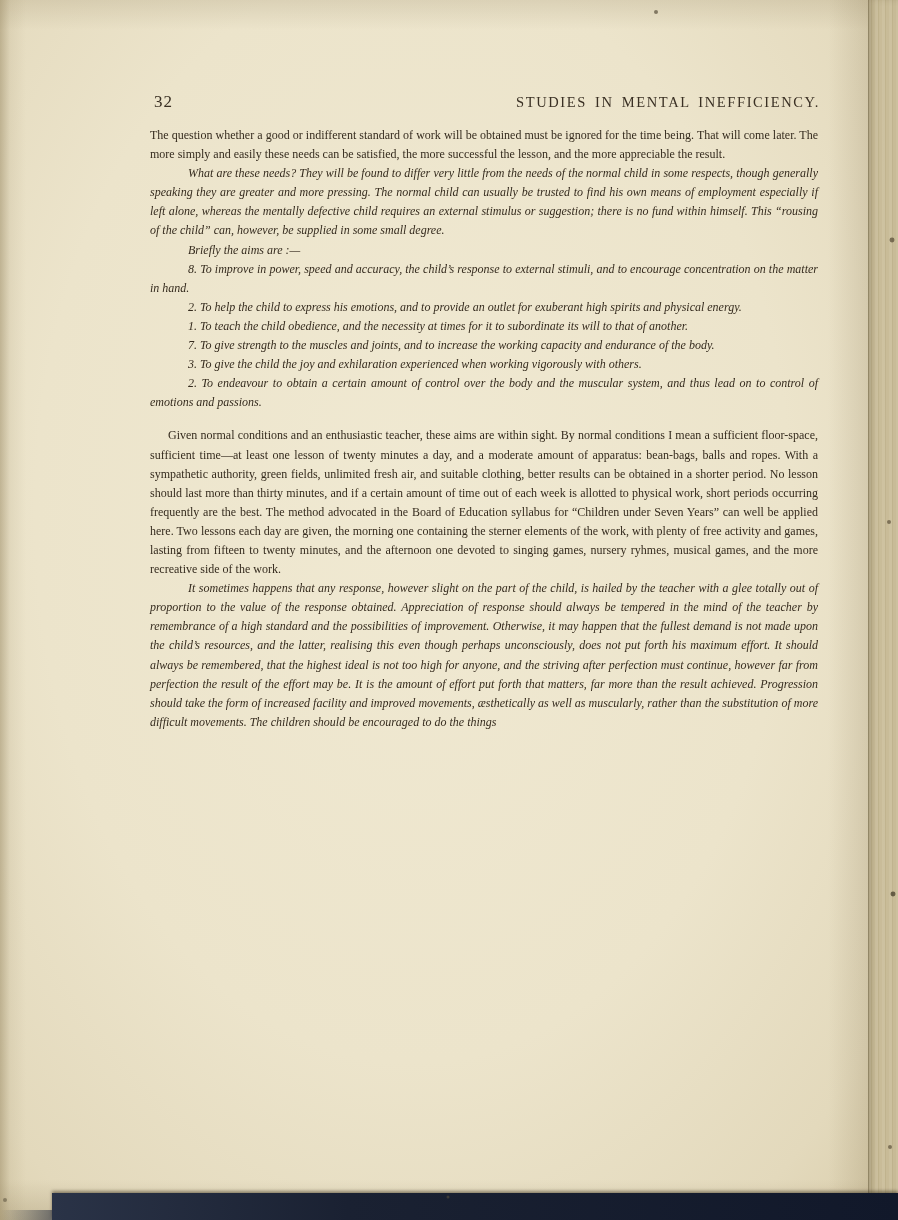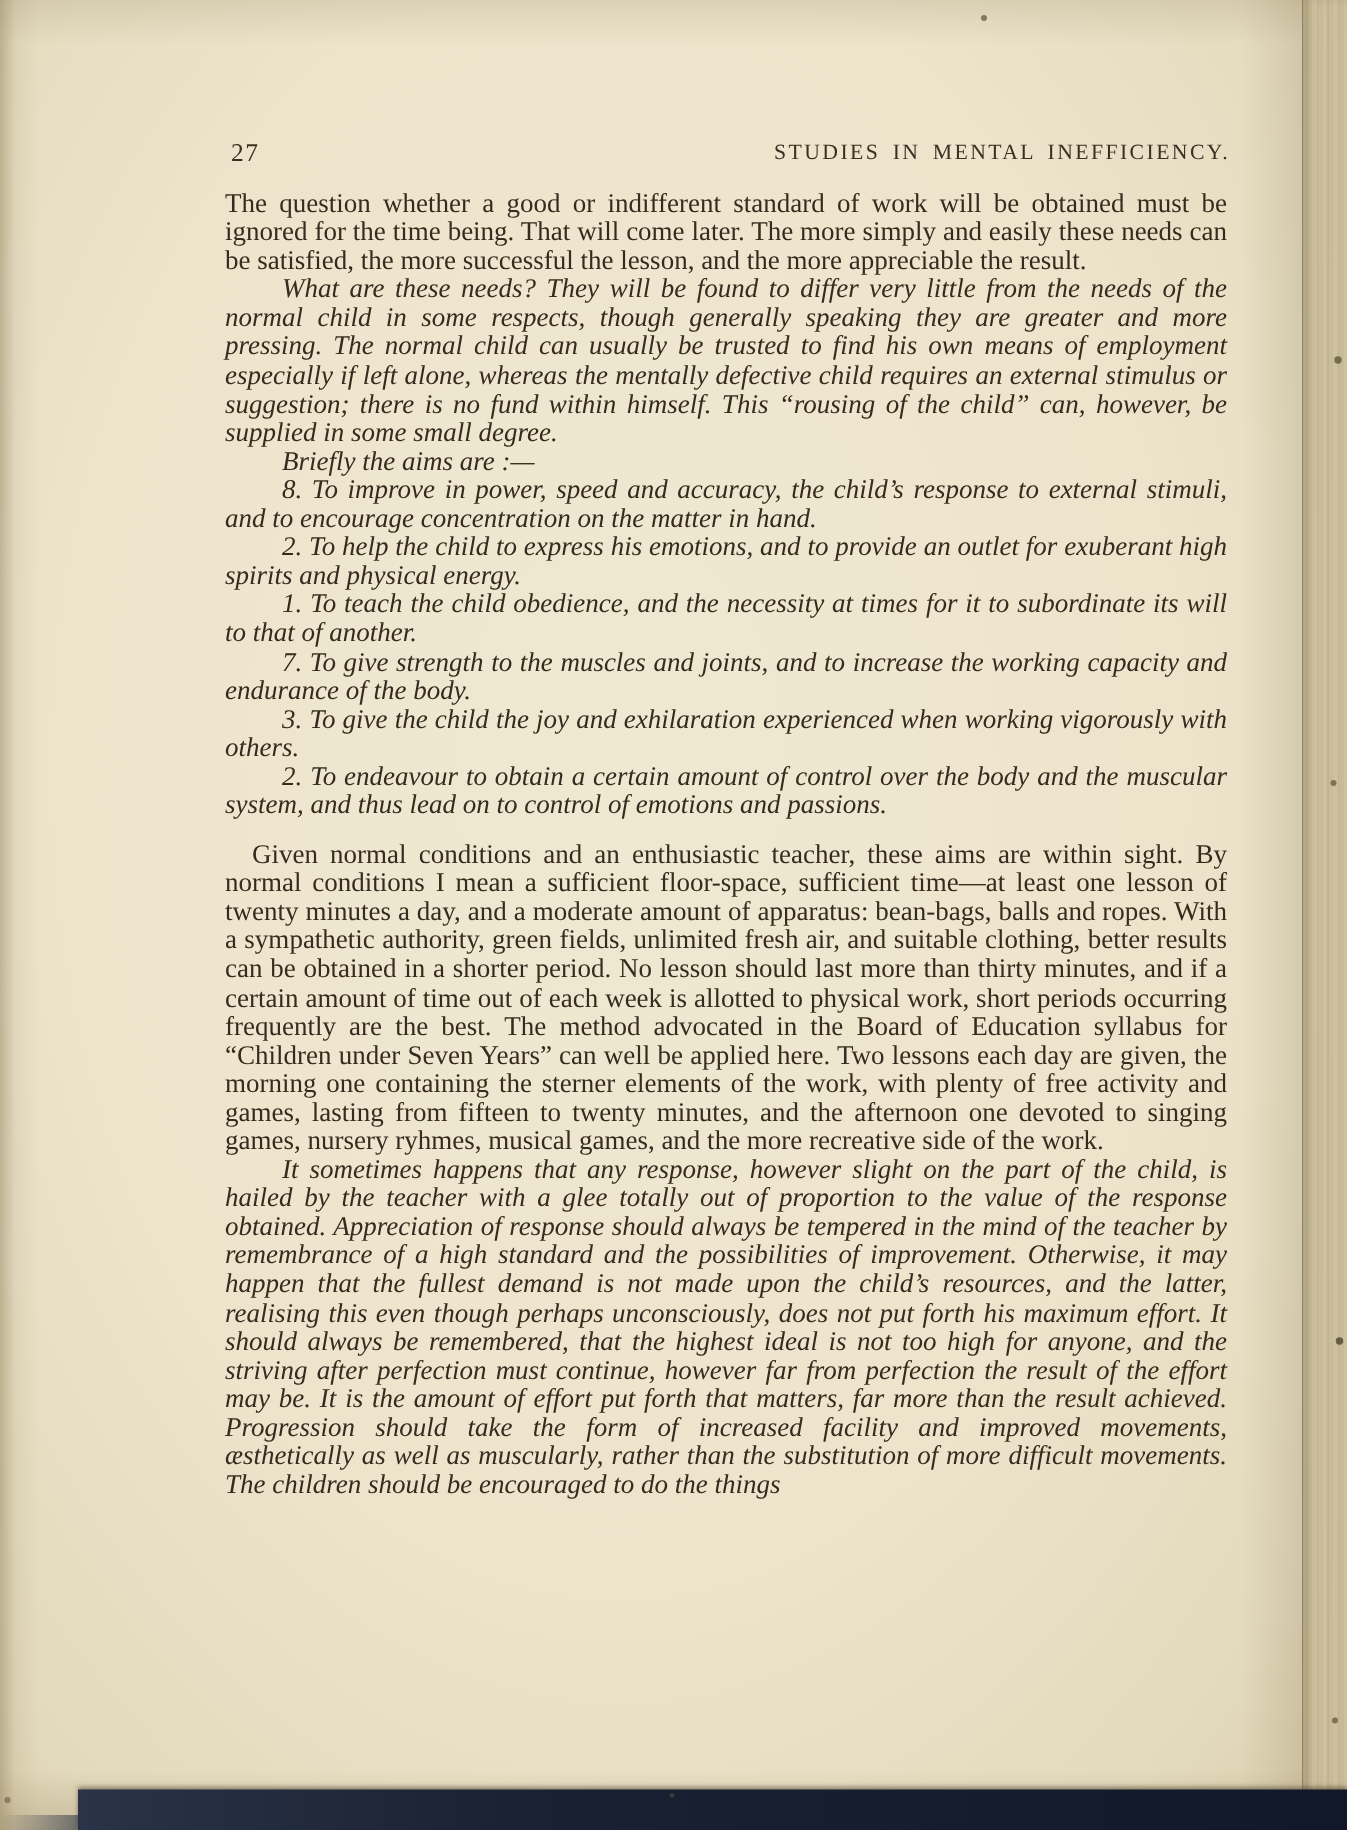--- a/index.html
+++ b/index.html
@@ -62,39 +62,39 @@
   }
   .running-title {
     position: absolute; left: 0; right: 0; top: 2px;
     text-align: right;
     font-size: 14.5px; letter-spacing: 1.6px;
     word-spacing: 3px;
   }
   .body-text {
     position: absolute; top: 126px; left: 150px; width: 668px;
     color: #352b1e;
-    font-size: 18px; line-height: 19.1px;
+    font-size: 12px; line-height: 19.1px;
     text-align: justify;
     hyphens: auto;
   }
   .body-text p { margin: 0; }
   .body-text p.indent { text-indent: 38px; font-style: italic; }
   .body-text p.indent-sm { text-indent: 18px; margin-top: 14px; }
 </style>
 </head>
 <body>
 
 <div class="scan">
 
   <div class="page-edge"></div>
   <div class="cover-edge"></div>
   <div class="specks"></div>
 
   <div class="header-row">
-    <span class="page-number">27</span>
+    <span class="page-number">32</span>
     <span class="running-title">STUDIES IN MENTAL INEFFICIENCY.</span>
   </div>
 
   <div class="body-text">
     <p>The question whether a good or indifferent standard of work will be obtained must be ignored for the time being.  That will come later.  The more simply and easily these needs can be satisfied, the more successful the lesson, and the more appreciable the result.</p>
     <p class="indent">What are these needs?  They will be found to differ very little from the needs of the normal child in some respects, though generally speaking they are greater and more pressing.  The normal child can usually be trusted to find his own means of employment especially if left alone, whereas the mentally defective child requires an external stimulus or suggestion; there is no fund within himself.  This “rousing of the child” can, however, be supplied in some small degree.</p>
     <p class="indent">Briefly the aims are :—</p>
     <p class="indent">8.  To improve in power, speed and accuracy, the child’s response to external stimuli, and to encourage concentration on the matter in hand.</p>
     <p class="indent">2.  To help the child to express his emotions, and to provide an outlet for exuberant high spirits and physical energy.</p>
     <p class="indent">1.  To teach the child obedience, and the necessity at times for it to subordinate its will to that of another.</p>

